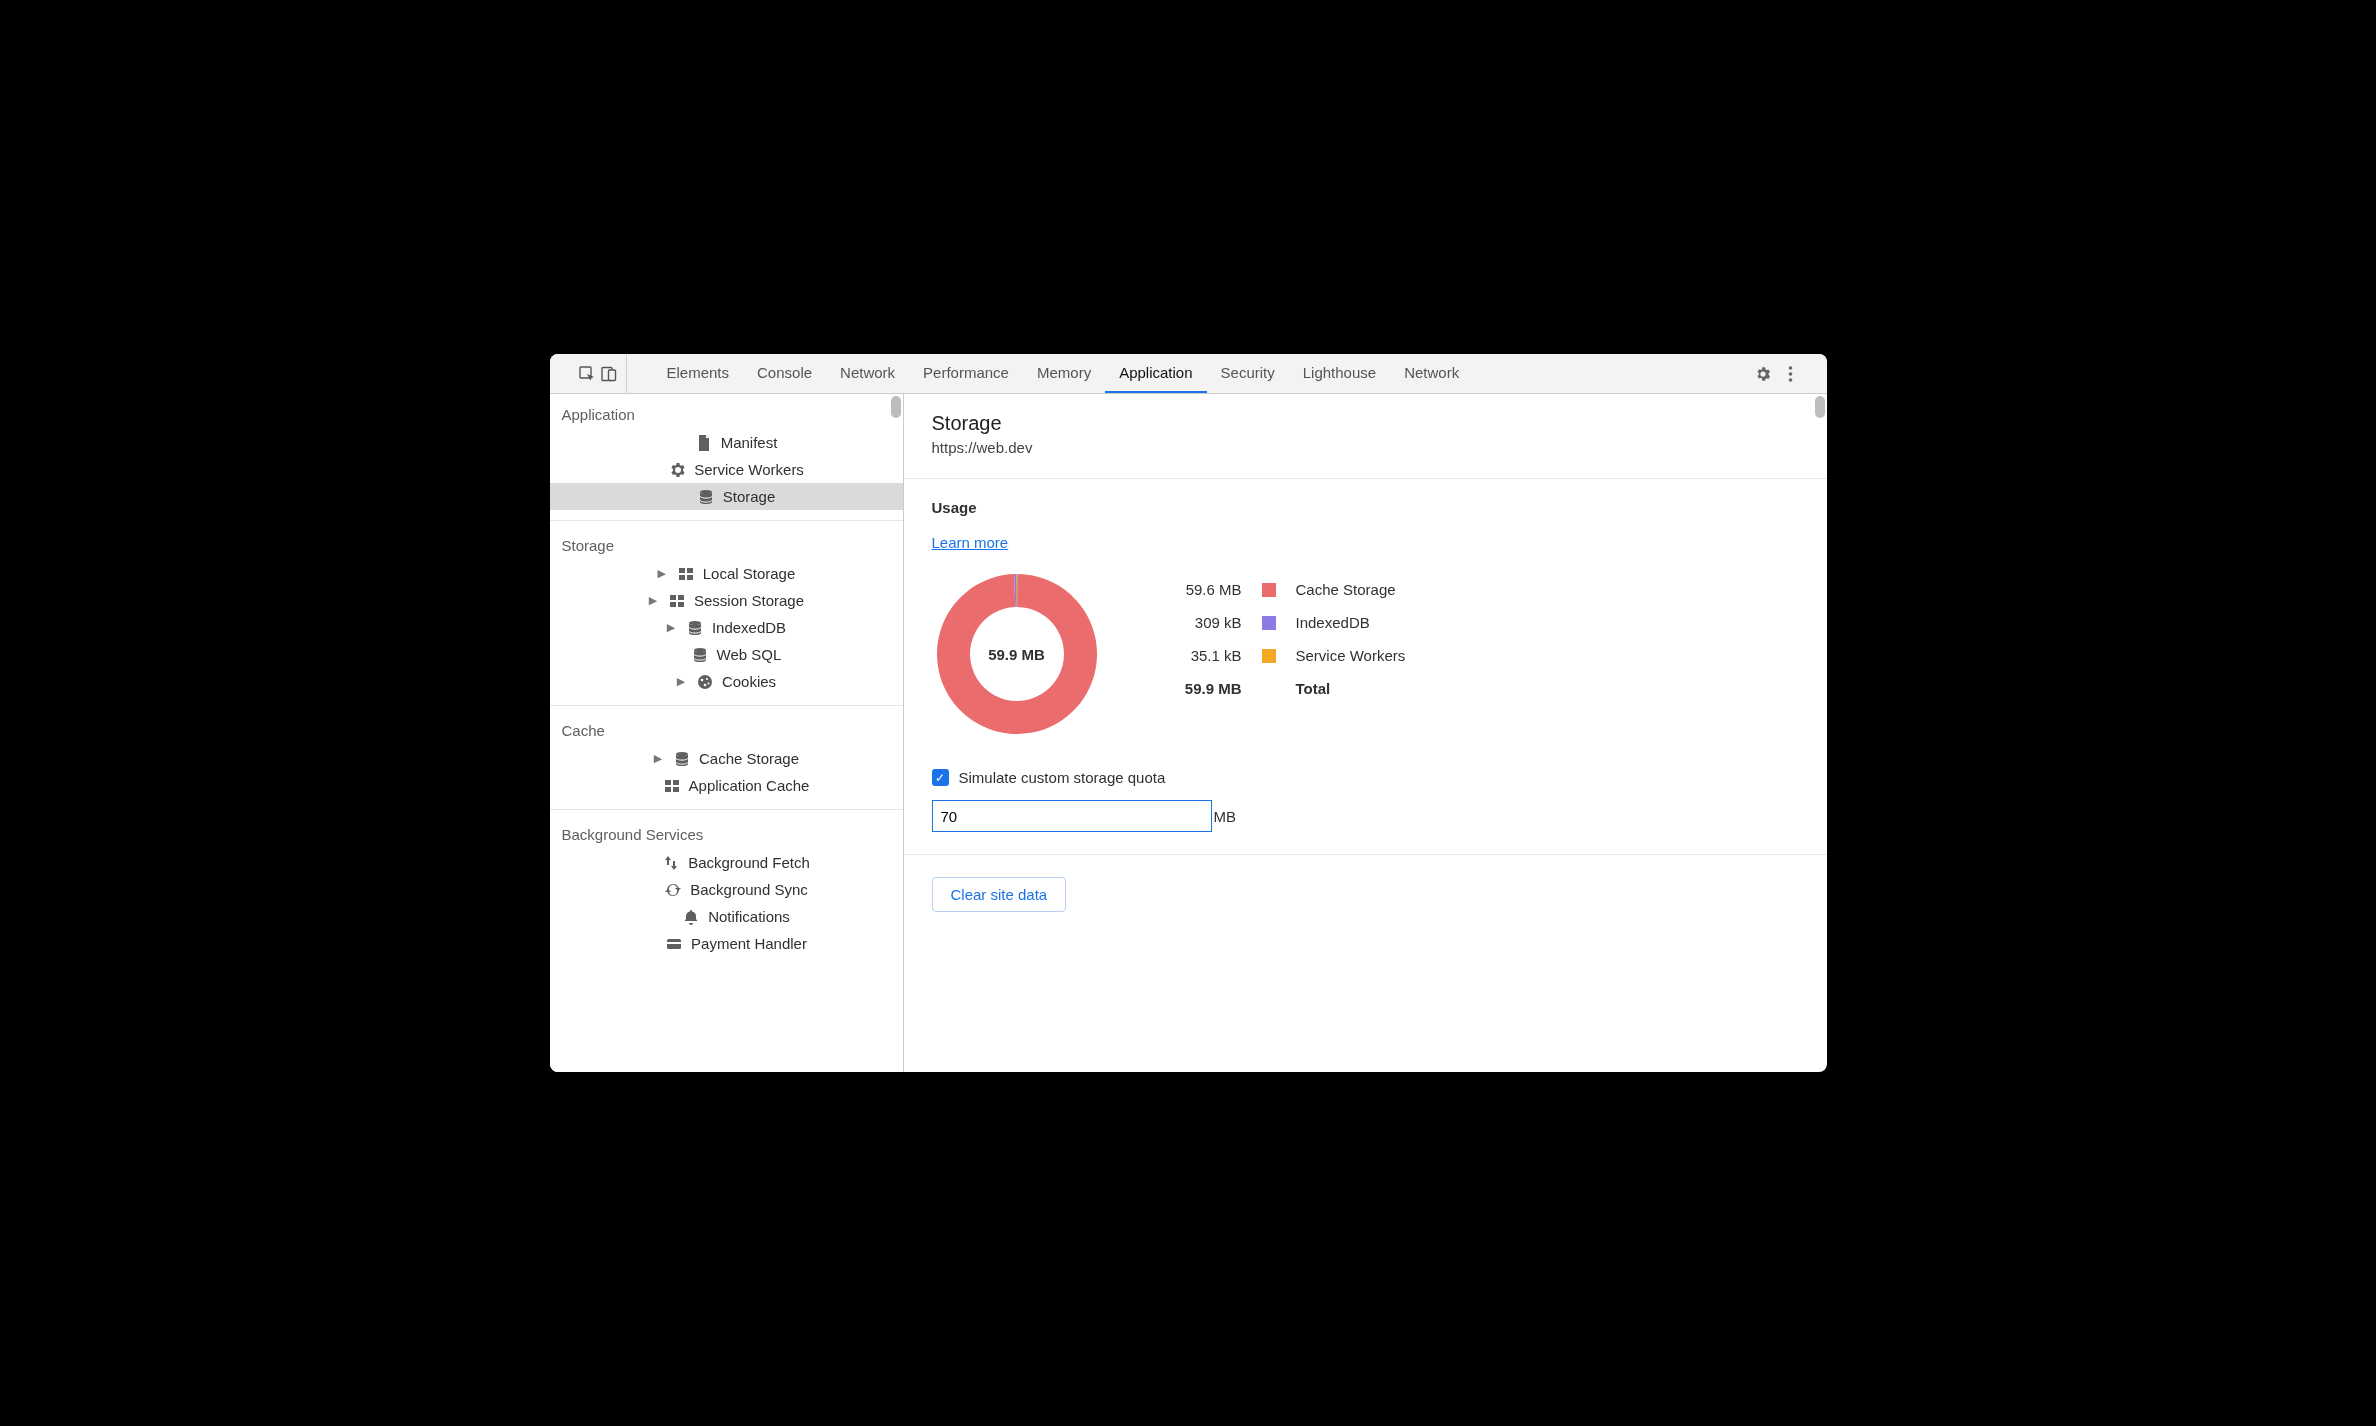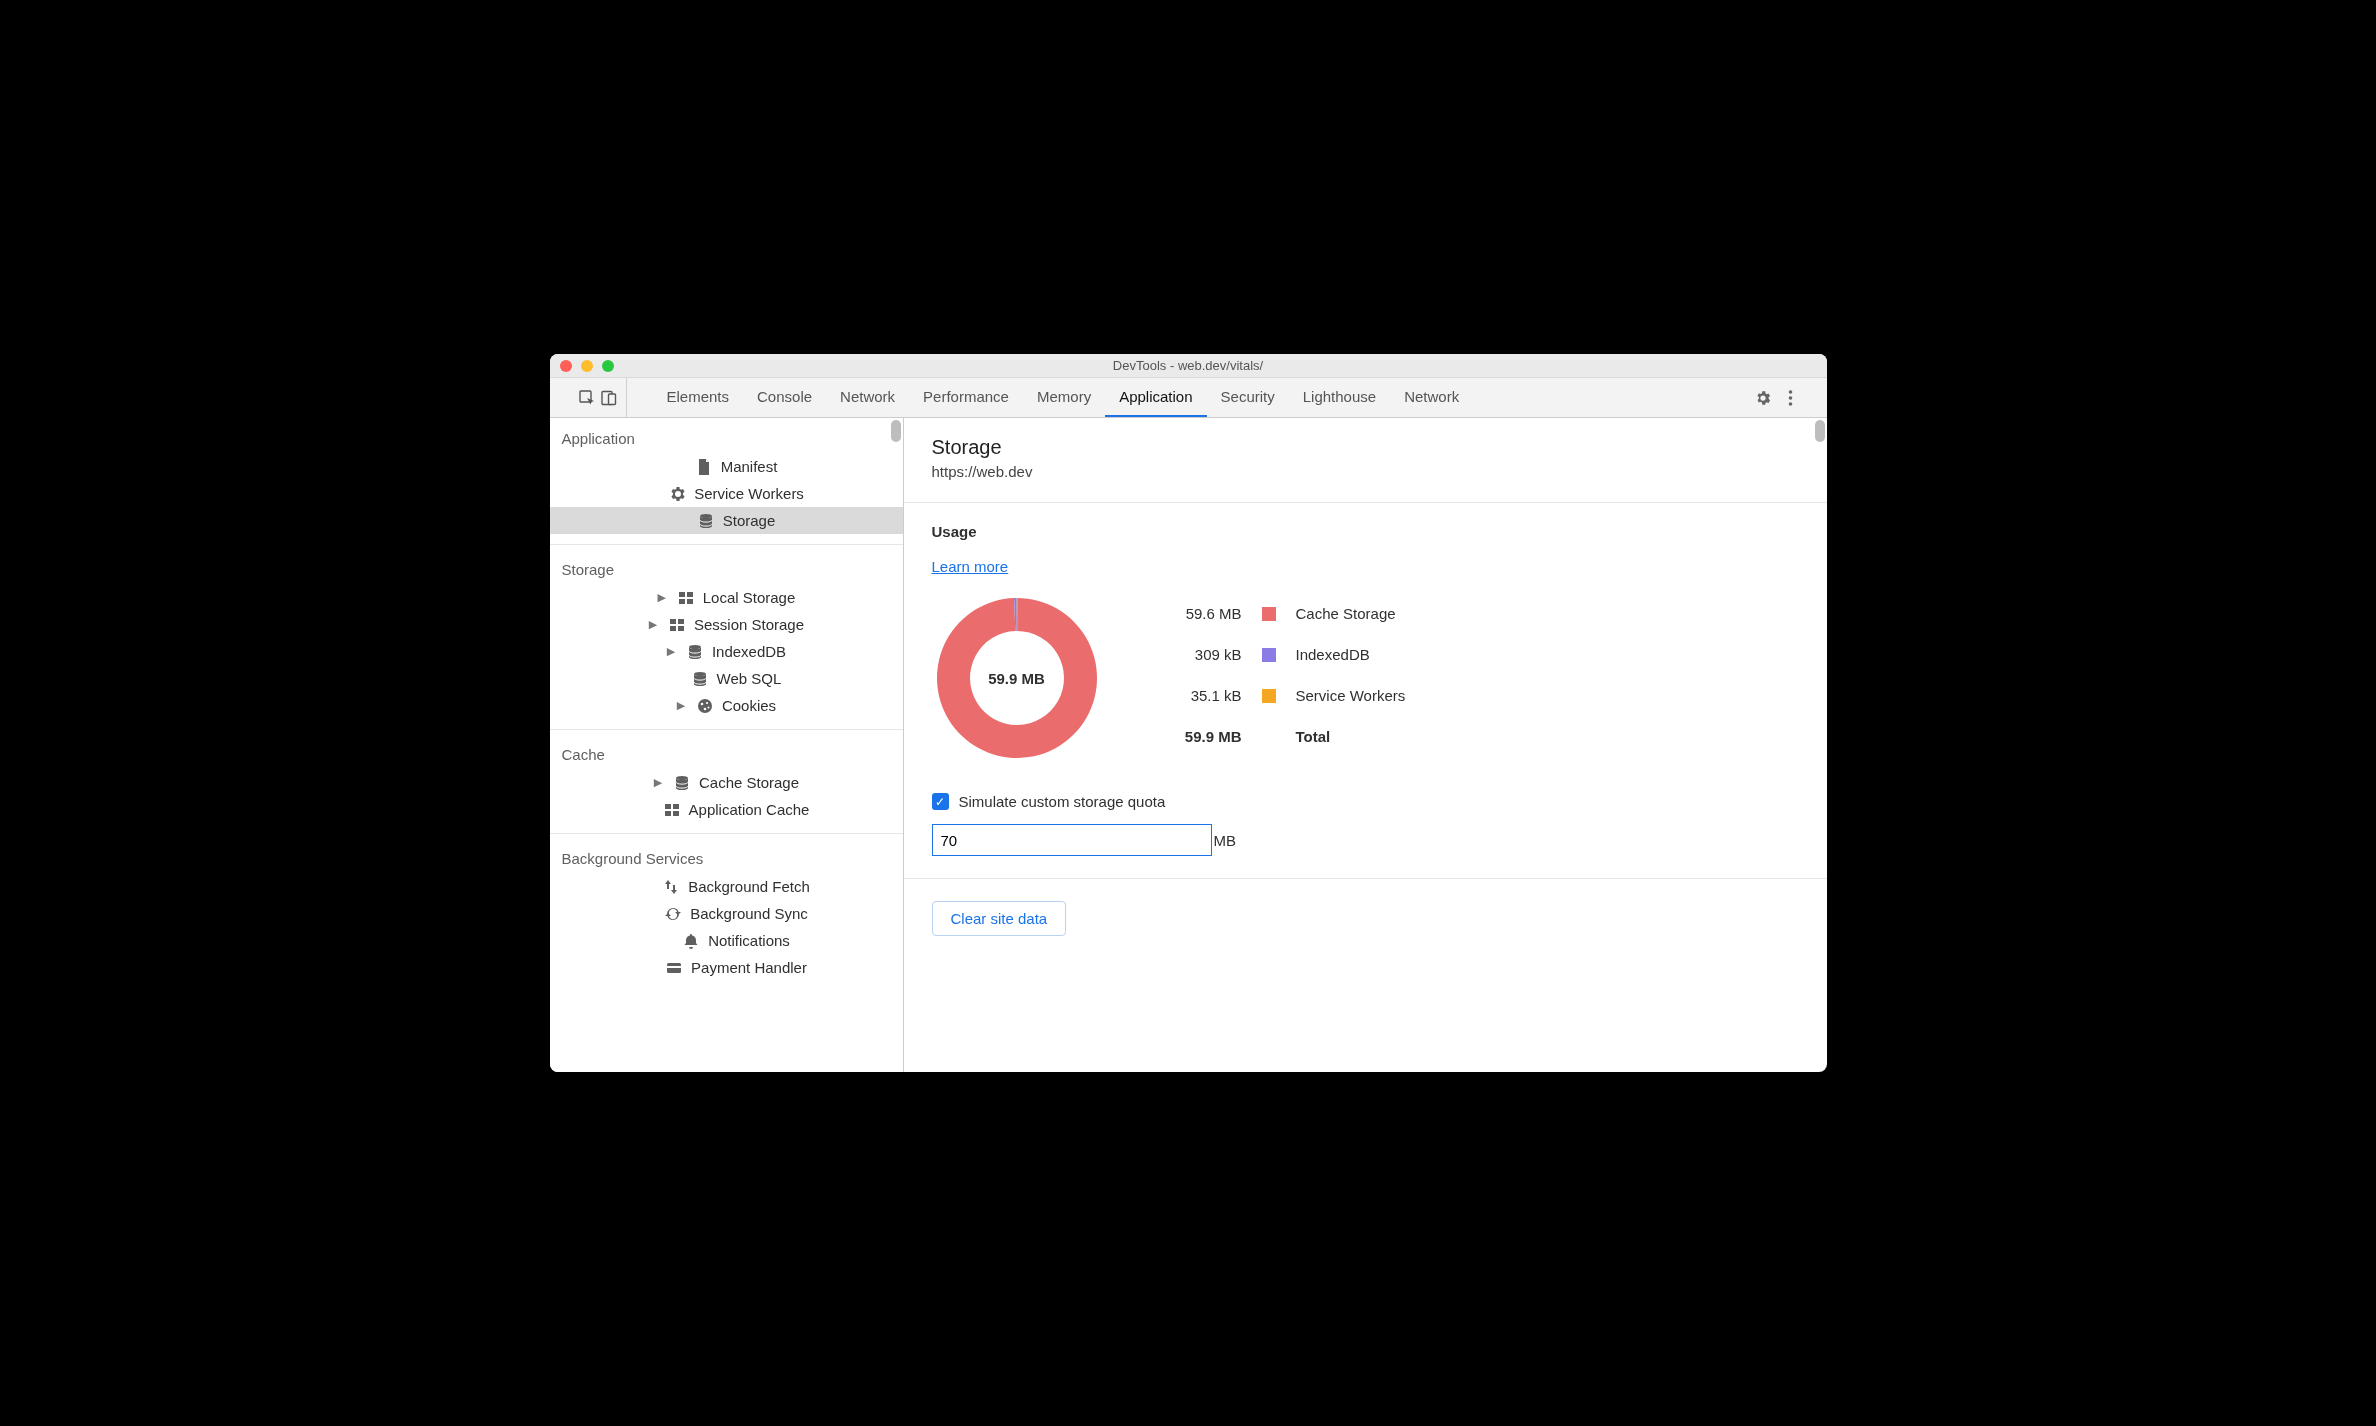--- a/index.html
+++ b/index.html
@@ -80,21 +80,21 @@
   .h1 { font-size:20px; font-weight:500; color:#222; }
   .sub { color:#444; margin-top:4px; font-size:15px; }
   .hr { border:none; border-top:1px solid #e7e7e7; margin:22px -28px 0 -28px; }
   .sec-body { padding:20px 0 0 0; }
   .sec-h { font-weight:600; font-size:15px; }
   .usage-line { margin-top:12px; font-size:15px; }
   .link { color:var(--link); text-decoration:underline; cursor:pointer; display:inline-block; margin-top:18px; font-size:15px;}
   .chart-row { display:flex; gap:70px; align-items:flex-start; margin-top:18px; }
   .donut-wrap { position:relative; width:170px; height:170px; }
   .donut-center { position:absolute; inset:0; display:flex; align-items:center; justify-content:center; font-weight:700; font-size:15px;}
-  .legend { display:grid; grid-template-columns:auto auto auto; gap:24px 20px; align-items:center; font-size:15px; margin-top:12px;}
+  .legend { display:grid; grid-template-columns:auto auto auto; gap:16px 20px; align-items:center; font-size:15px; margin-top:12px;}
   .legend .sz { text-align:right; min-width:70px;}
   .legend .sw { width:14px; height:14px; }
   .legend .total { font-weight:700; }
   .check-row { display:flex; align-items:center; gap:10px; margin-top:30px; font-size:15px;}
   .checkbox { width:17px; height:17px; border-radius:3px; background:#1a73e8; display:flex; align-items:center; justify-content:center; color:#fff; font-size:12px;}
   .quota-row { display:flex; align-items:center; gap:2px; margin-top:14px;}
   .quota-input { width:280px; height:32px; border:1px solid #1a73e8; background:#fff; font-size:15px; padding:0 8px; outline:none;}
   .btn-outline {
     border:1px solid #b9d1f3; background:#fff; color:#1a73e8;
     padding:8px 18px; border-radius:4px; font-size:15px; cursor:pointer;
@@ -103,28 +103,20 @@
   .vscroll-thumb { position:absolute; right:2px; top:2px; width:10px; height:22px; background:#bdbdbd; border-radius:5px; }
 
   svg { display:block; }
 </style>
 </head>
 <body>
 
 <div class="stage">
   <div class="window">
 
-    <div class="titlebar">
-      <div class="traffic">
-        <div class="dot red"></div>
-        <div class="dot yellow"></div>
-        <div class="dot green"></div>
-      </div>
-      <div class="titlebar-title">DevTools - web.dev/vitals/</div>
-    </div>
 
     <div class="tabbar">
       <div class="left-icons">
         <span>
           <svg width="18" height="18" viewBox="0 0 18 18" fill="none" stroke="#555" stroke-width="1.4">
             <rect x="2" y="2" width="11" height="11" rx="1"></rect>
               <path d="M9 9 l7 3 -2.5 1 -1 2.5 z" fill="#555" stroke="none"></path>
           </svg>
         </span>
         <span>

